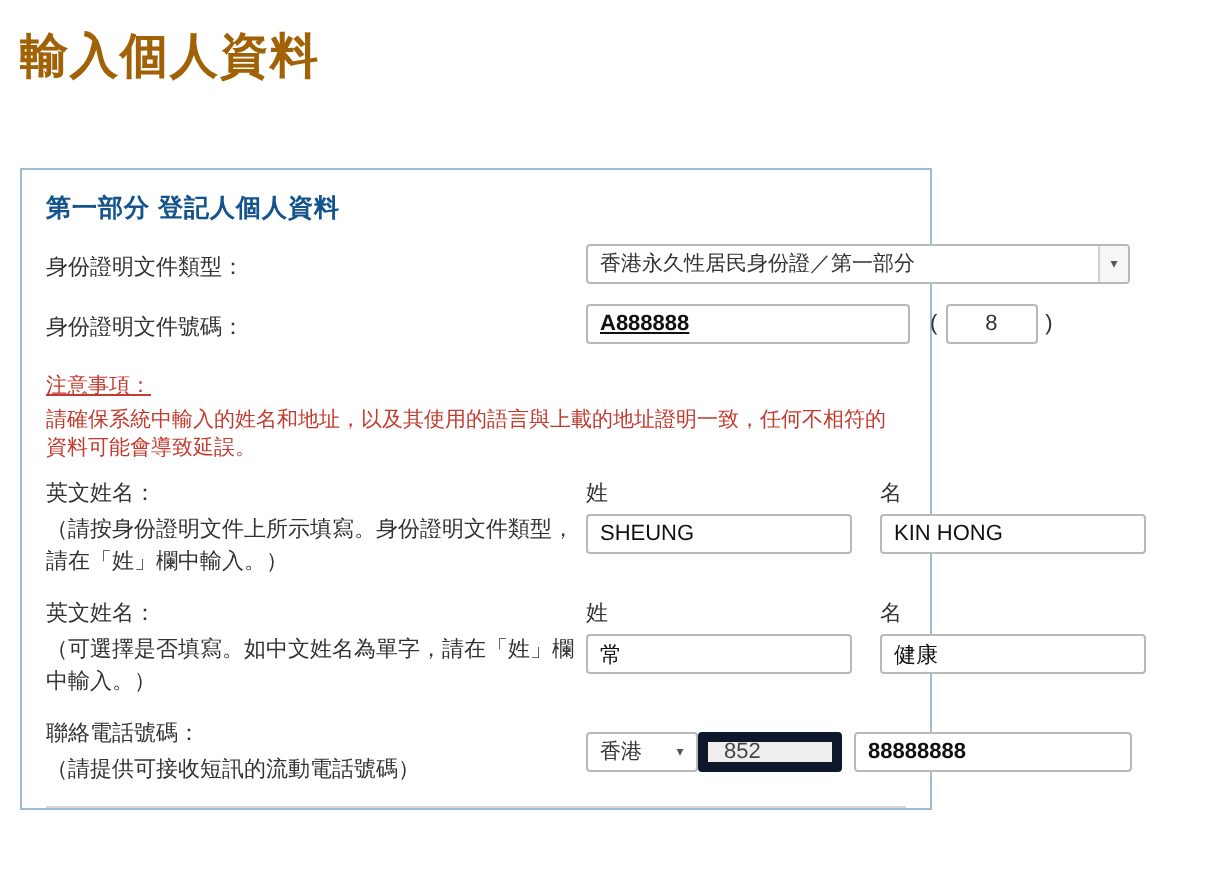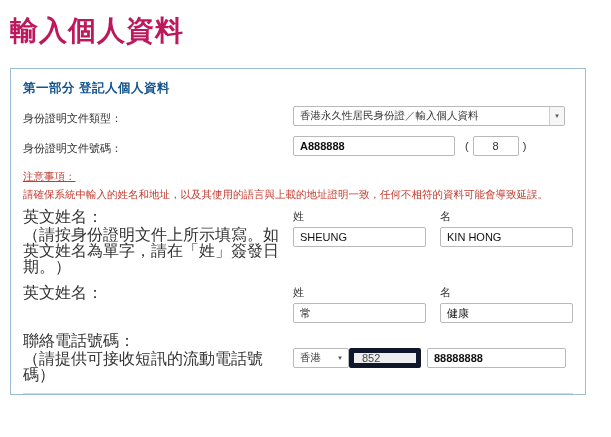--- a/index.html
+++ b/index.html
@@ -8,31 +8,31 @@
   }
   body {
     width: 611px;
     height: 437px;
     background: #ffffff;
     font-family: "Liberation Sans", sans-serif;
     color: #333333;
     overflow: hidden;
   }
   .page-title {
-    font-size: 28px;
+    font-size: 24px;
     font-weight: bold;
-    color: #be185d;
+    color: #a16207;
     padding: 12px 0 0 10px;
     letter-spacing: 1px;
   }
   .form-panel {
     position: absolute;
     left: 10px;
-    top: 68px;
-    width: 576px;
+    top: 84px;
+    width: 456px;
     border: 1px solid #9dbcd4;
     background: #ffffff;
     box-sizing: border-box;
   }
   .section-title {
     font-size: 12.5px;
     font-weight: bold;
     color: #14548c;
     padding: 11px 0 9px 12px;
     letter-spacing: 0.5px;
@@ -95,20 +95,21 @@
     color: #111111;
     box-sizing: border-box;
     display: flex;
     align-items: center;
     padding-left: 6px;
     border-radius: 2px;
     font-weight: bold;
   }
   .doc-num {
     width: 162px;
+    text-decoration: underline;
   }
   .check-digit-wrap {
     display: flex;
     align-items: center;
     font-size: 11px;
     margin-left: 10px;
     color: #333;
   }
   .check-digit-box {
     border: 1px solid #b9b9b9;
@@ -154,21 +155,21 @@
   }
   .name-row {
     display: flex;
     padding: 0 12px;
     margin-bottom: 10px;
     align-items: flex-start;
   }
   .name-label {
     width: 270px;
     flex: none;
-    font-size: 16px;
+    font-size: 11px;
     line-height: 16px;
   }
   .name-label .main {
     margin-bottom: 2px;
   }
   .name-label .sub {
     color: #333;
   }
   .name-fields {
     flex: 1;
@@ -245,21 +246,21 @@
 <div class="page-title">輸入個人資料</div>
 
 <div class="form-panel">
 
   <div class="section-title">第一部分  登記人個人資料</div>
 
   <div class="row">
     <div class="row-label">身份證明文件類型：</div>
     <div class="row-fields">
       <div class="select-box select-wide">
-        <span>香港永久性居民身份證／輸入個人資料</span>
+        <span>香港永久性居民身份證／第一部分</span>
         <span class="caret">▾</span>
       </div>
     </div>
   </div>
 
   <div class="row">
     <div class="row-label">身份證明文件號碼：</div>
     <div class="row-fields">
       <div class="text-input doc-num">A888888</div>
       <div class="check-digit-wrap">
@@ -272,37 +273,38 @@
 
 
   <div class="notice">
     <div class="notice-title">注意事項：</div>
     <div class="notice-body">請確保系統中輸入的姓名和地址，以及其使用的語言與上載的地址證明一致，任何不相符的資料可能會導致延誤。</div>
   </div>
 
   <div class="name-row">
     <div class="name-label">
       <div class="main">英文姓名：</div>
-      <div class="sub">（請按身份證明文件上所示填寫。如英文姓名為單字，請在「姓」簽發日期。）</div>
+      <div class="sub">（請按身份證明文件上所示填寫。身份證明文件類型，請在「姓」欄中輸入。）</div>
     </div>
     <div class="name-fields">
       <div class="name-col">
         <div class="col-head">姓</div>
         <div class="text-input">SHEUNG</div>
       </div>
       <div class="name-col">
         <div class="col-head">名</div>
         <div class="text-input">KIN HONG</div>
       </div>
     </div>
   </div>
 
   <div class="name-row">
     <div class="name-label">
       <div class="main">英文姓名：</div>
+      <div class="sub">（可選擇是否填寫。如中文姓名為單字，請在「姓」欄中輸入。）</div>
     </div>
     <div class="name-fields">
       <div class="name-col">
         <div class="col-head">姓</div>
         <div class="text-input">常</div>
       </div>
       <div class="name-col">
         <div class="col-head">名</div>
         <div class="text-input">健康</div>
       </div>

